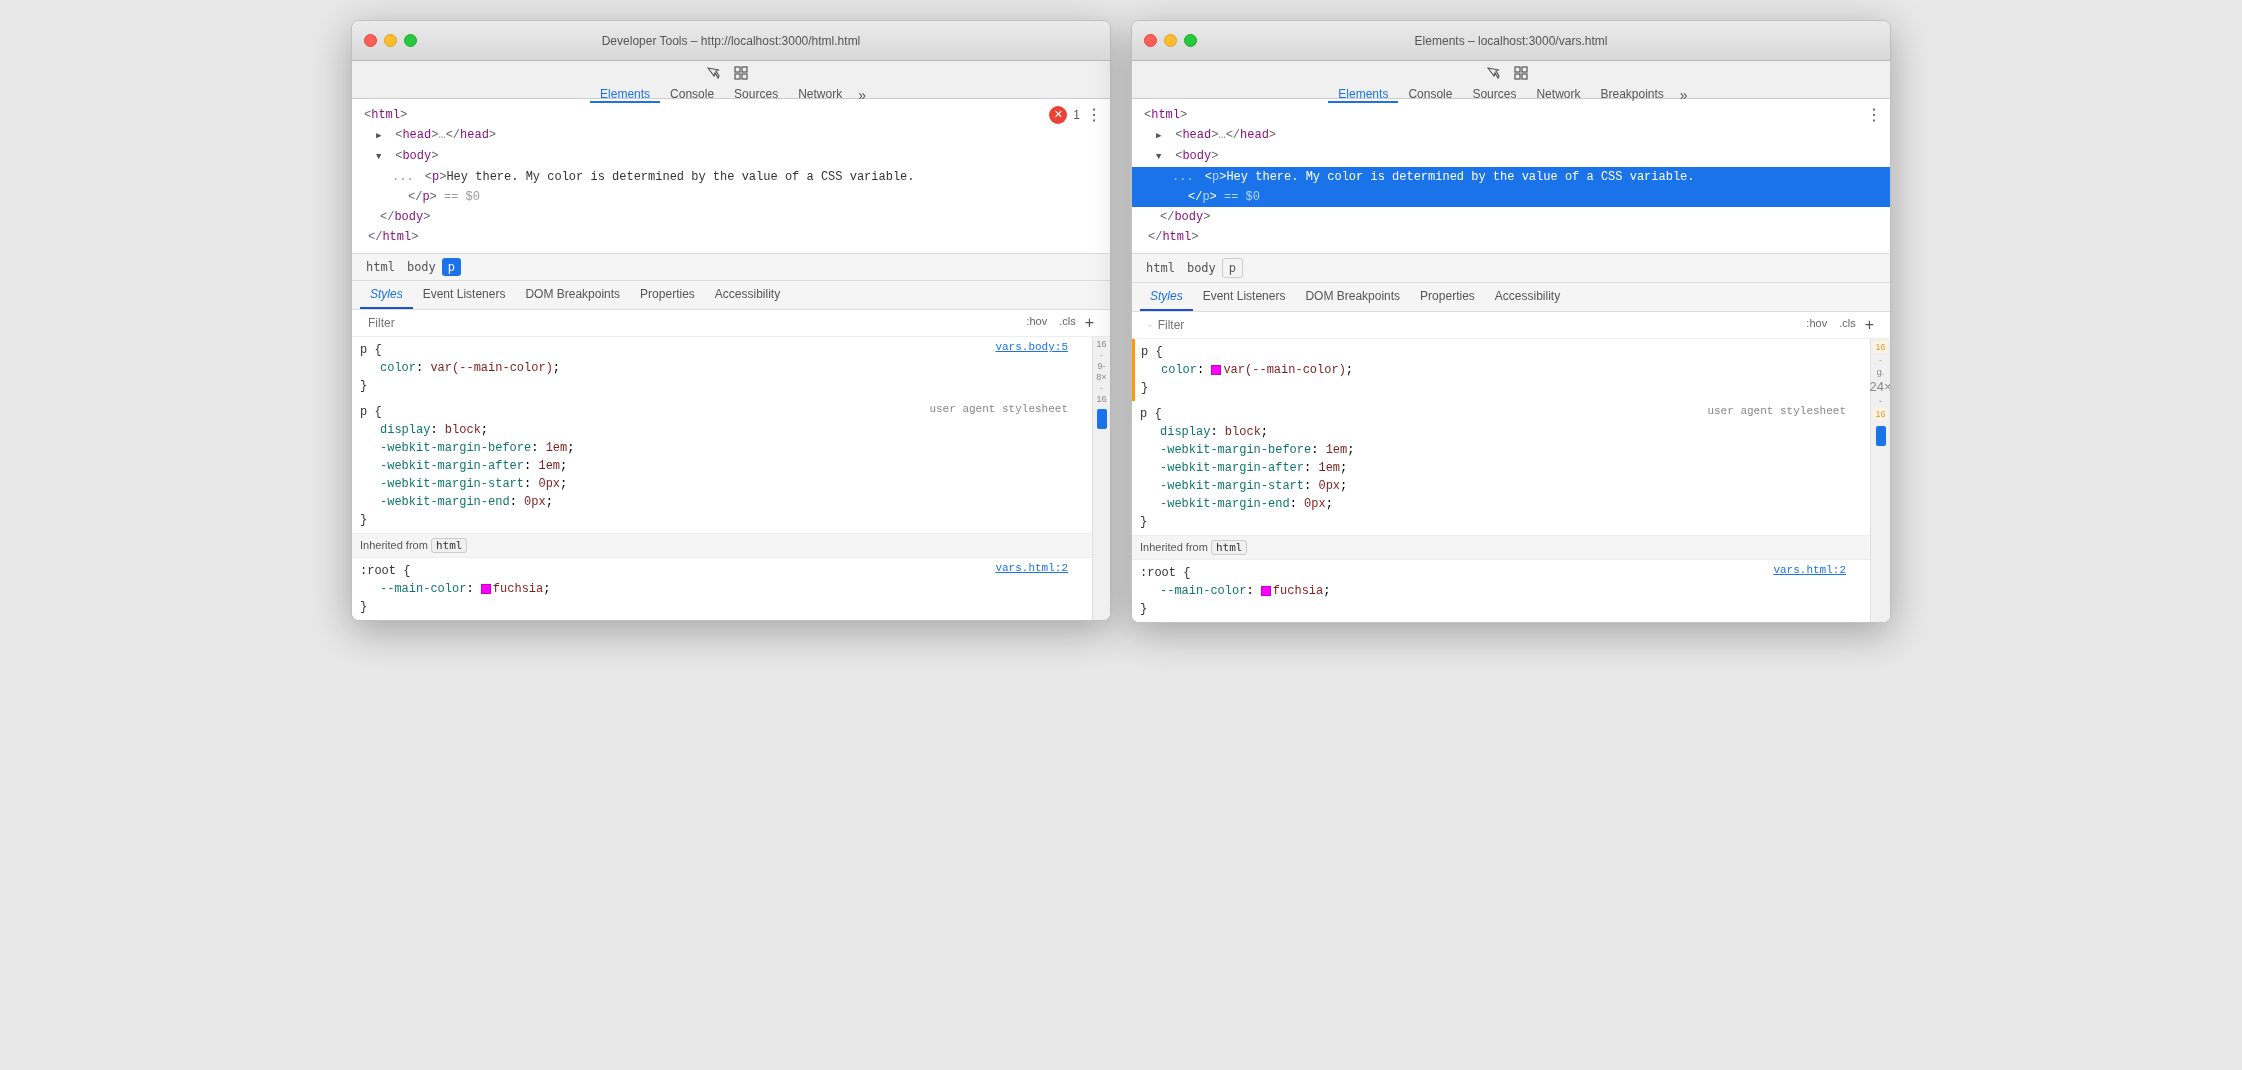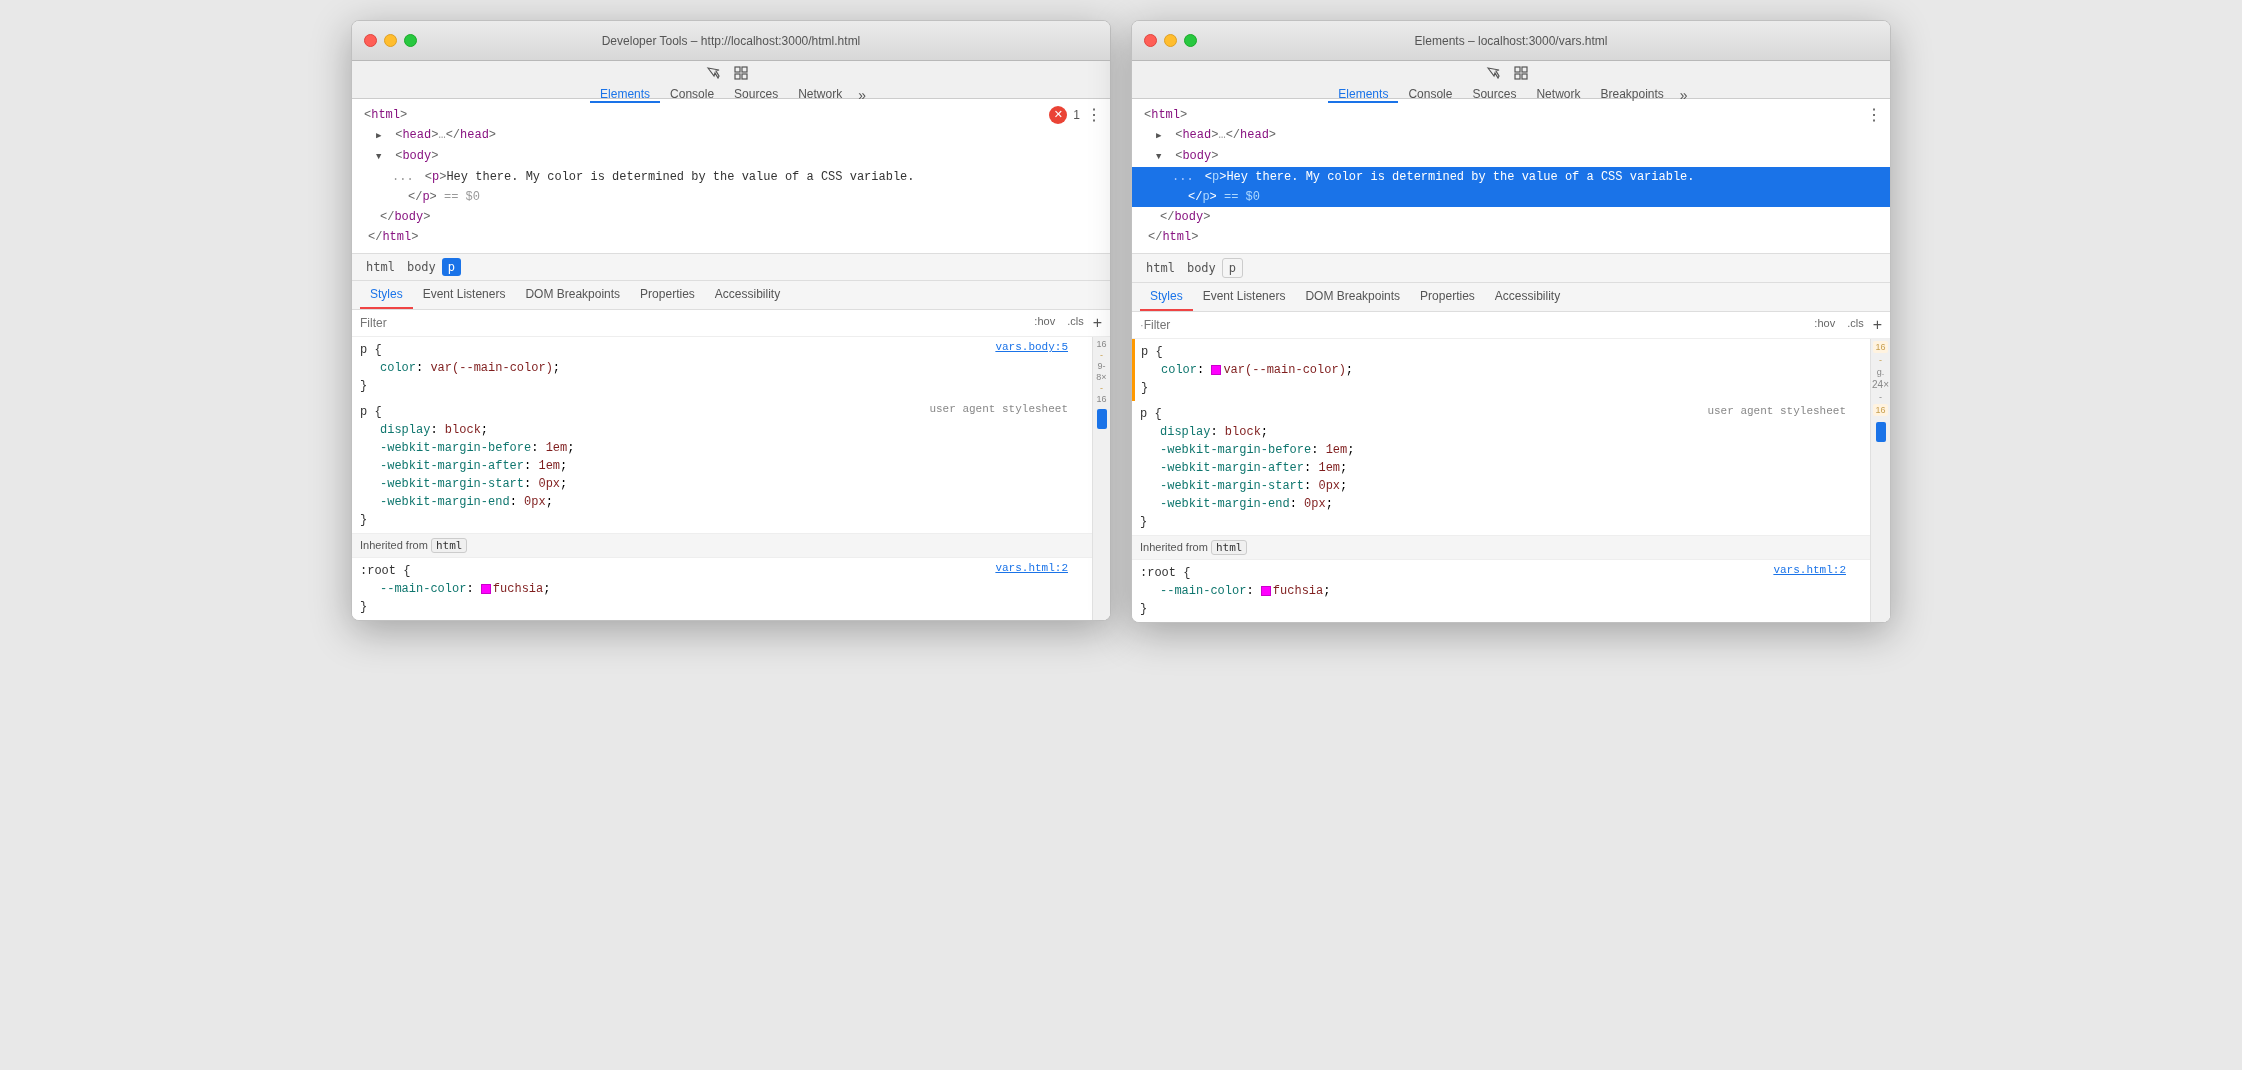--- a/index.html
+++ b/index.html
@@ -204,34 +204,36 @@
       padding: 6px 10px;
       font-size: 12px;
       cursor: pointer;
       color: #555;
       border-bottom: 2px solid transparent;
       white-space: nowrap;
     }
 
     .sub-tab.active {
       color: #1a73e8;
-      border-bottom: 2px solid #ef4444;
+      border-bottom: 2px solid #1d4ed8;
+      font-style: italic;
     }
 
     
     .styles-panel {
       background: white;
       overflow: hidden;
     }
 
     .filter-bar {
       display: flex;
       align-items: center;
-      padding: 4px 8px;
+      padding: 4px 16px;
       border-bottom: 1px solid #eee;
+      gap: 6px;
     }
 
     .filter-input {
       flex: 1;
       font-size: 12px;
       border: none;
       outline: none;
       color: #333;
       background: transparent;
     }
@@ -628,20 +630,20 @@
           </span>
           <div class="css-selector">}</div>
         </div>
 
       </div>
 
       <div style="width:20px;background:#f0f0f0;border-left:1px solid #e0e0e0;font-size:9px;color:#888;display:flex;flex-direction:column;align-items:center;padding:2px 0;gap:2px;">
         <span style="font-size:9px;color:#c8a050;background:#fff3e0;padding:1px 2px;border-radius:2px;">16</span>
         <span style="color:#c8a050;font-size:9px;">-</span>
         <span style="font-size:9px;">g.</span>
-        <span style="font-size:10px;">24×</span>
+        <span style="font-size:13px;">24×</span>
         <span style="font-size:9px;">-</span>
         <span style="font-size:9px;color:#c8a050;background:#fff3e0;padding:1px 2px;border-radius:2px;">16</span>
         <div style="width:10px;height:20px;background:#1a73e8;border-radius:2px;margin-top:4px;"></div>
       </div>
     </div>
   </div>
 </div>
 
 </body></html>

